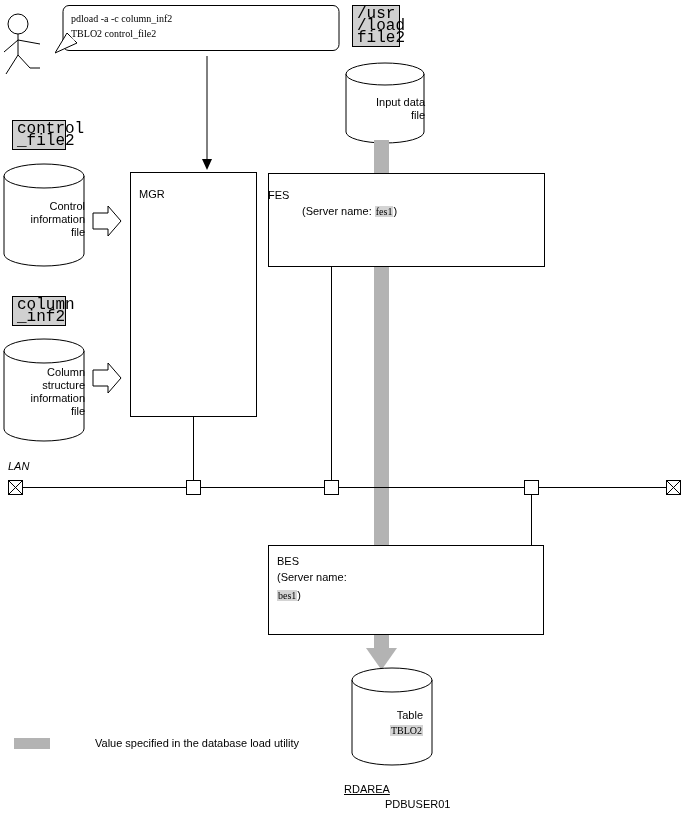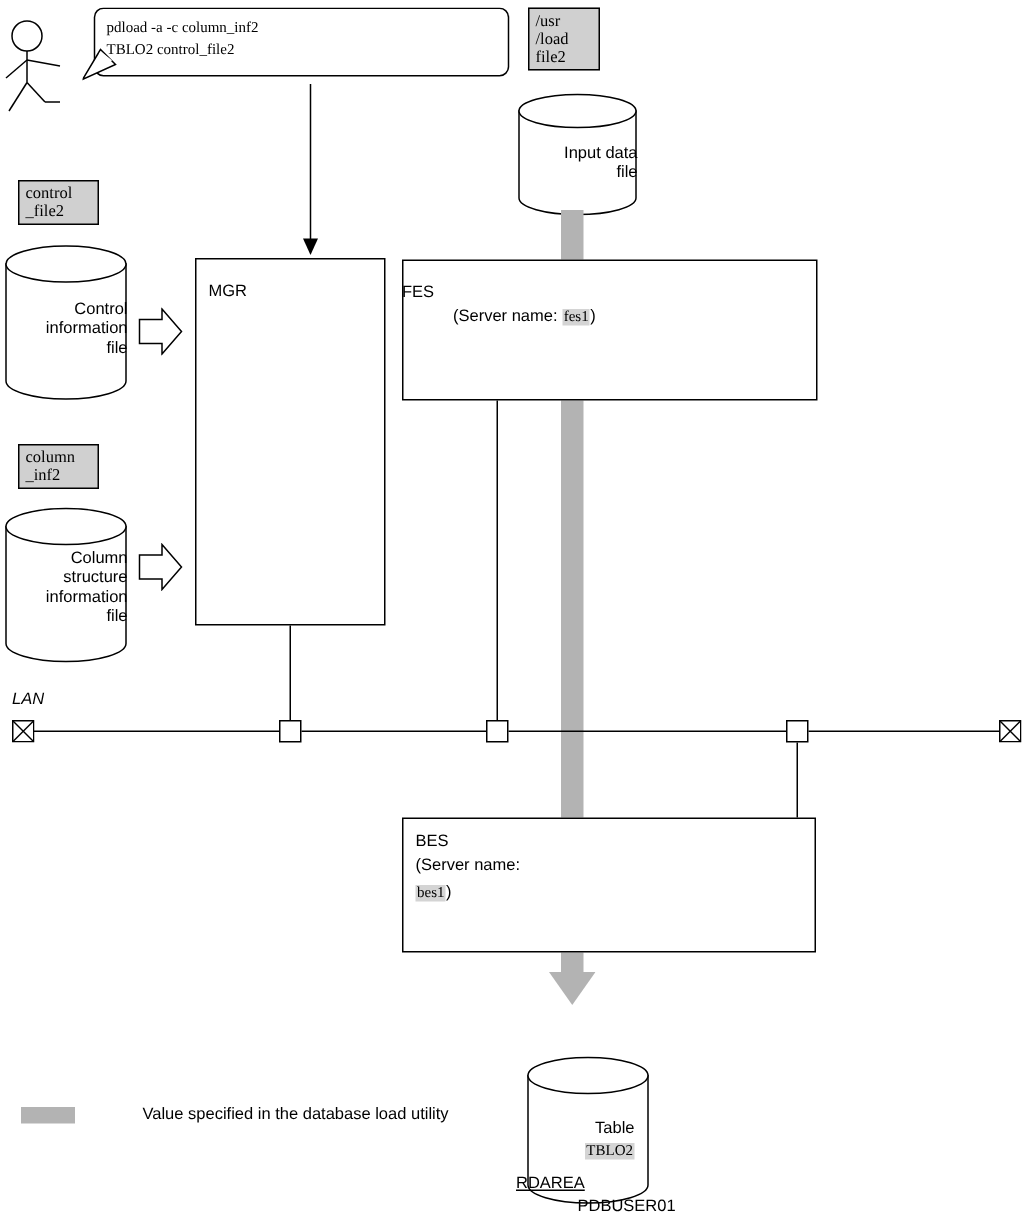--- a/index.html
+++ b/index.html
@@ -10,21 +10,21 @@
     font-size:11px;
     color:#000000;
     position:relative;
     overflow:hidden;
   }
   .abs{position:absolute;}
   .mono{font-family:Liberation Serif, serif;font-size:10px;}
   .hl{background:#d4d4d4;padding:0 1px;}
   .box{border:1px solid #000;background:#fff;box-sizing:border-box;}
   .lbl-gray{background:#d0d0d0;border:1px solid #000;box-sizing:border-box;
-    font-family:Liberation Serif, serif;font-size:11px;line-height:12px;
+    font-family:Liberation Mono, monospace;font-size:16px;line-height:12px;
     padding:2px 4px;text-align:left;}
   .ctr{}
   .line{background:#000;position:absolute;}
   .vline{width:1px;}
   .hline{height:1px;}
   .cyl-wrap{position:absolute;}
   .cyl-txt{position:absolute;width:100%;text-align:right;line-height:13px;}
   .gray-arrow{position:absolute;background:#b3b3b3;}
   .legend-swatch{position:absolute;background:#b3b3b3;width:36px;height:11px;}
   svg{display:block;}
@@ -163,21 +163,21 @@
 </div>
 
 <div class="abs box" style="left:186px;top:480px;width:15px;height:15px;"></div>
 <div class="abs box" style="left:324px;top:480px;width:15px;height:15px;"></div>
 <div class="abs box" style="left:524px;top:480px;width:15px;height:15px;"></div>
 
 <div class="line vline" style="left:193px;top:417px;height:63px;"></div>
 <div class="line vline" style="left:331px;top:267px;height:213px;"></div>
 <div class="line vline" style="left:531px;top:495px;height:50px;"></div>
 
-<div class="cyl-wrap" style="left:341px;top:704px;width:62px;height:100px;padding-left:10px;">
+<div class="cyl-wrap" style="left:341px;top:667px;width:62px;height:100px;padding-left:10px;">
   <svg width="82" height="100" viewBox="0 0 82 100">
     <path d="M 1 13 L 1 86 A 40 12 0 0 0 81 86 L 81 13 Z" fill="#fff" stroke="#000" stroke-width="1"></path>
     <ellipse cx="41" cy="13" rx="40" ry="12" fill="#fff" stroke="#000" stroke-width="1"></ellipse>
   </svg>
   <div class="cyl-txt" style="top:42px;">Table</div>
   <div class="cyl-txt" style="top:57px;">
     <span class="mono hl">TBLO2</span>
   </div>
 </div>
 <div class="abs" style="left:344px;top:783px;text-decoration:underline;">RDAREA</div>

